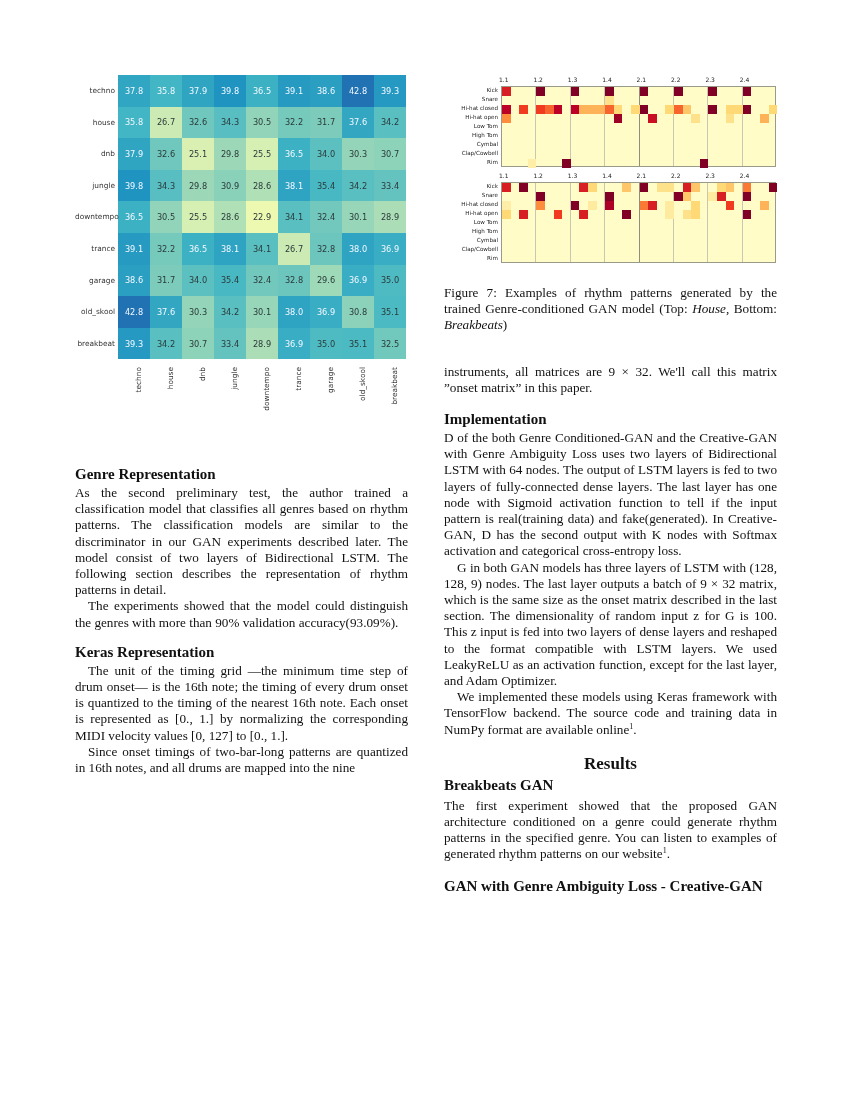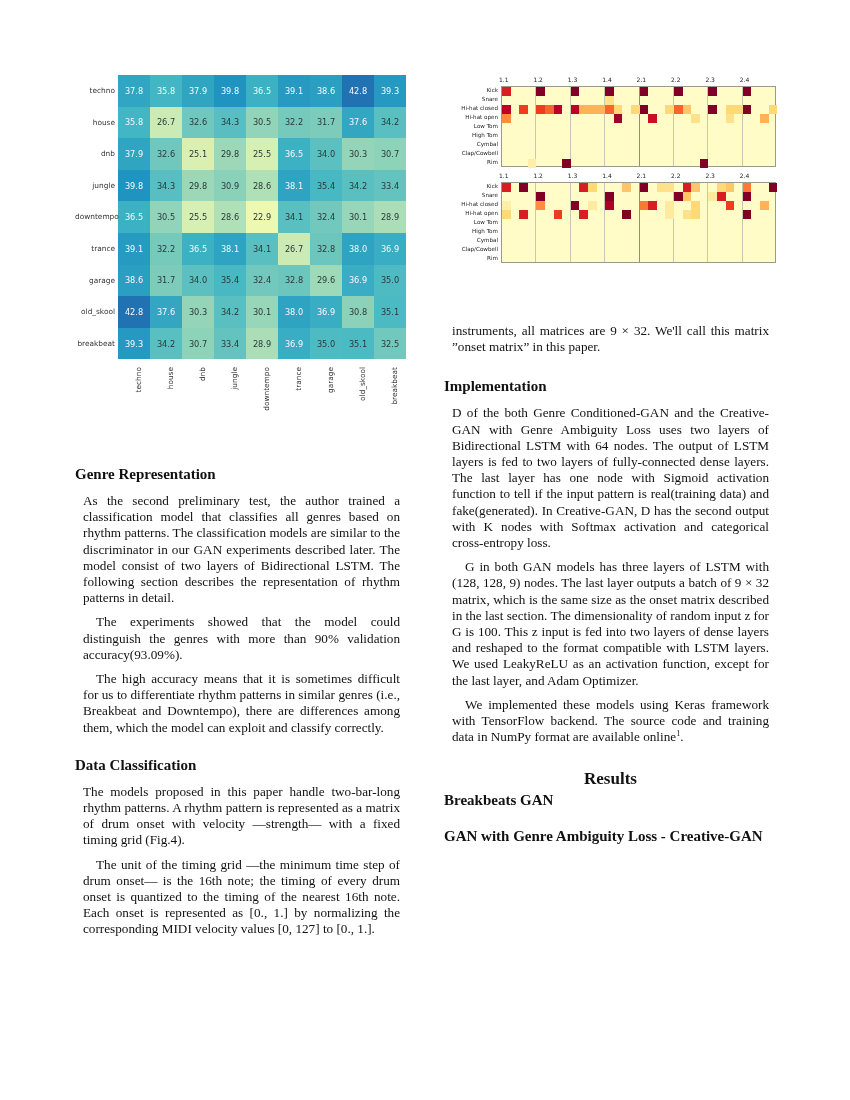--- a/index.html
+++ b/index.html
@@ -1,20 +1,20 @@
 <!DOCTYPE html>
 <html><head>
 <meta charset="utf-8">
 <style>
   html,body{margin:0;padding:0;background:#fff;}
   body{width:850px;height:1100px;position:relative;overflow:hidden;font-family:"Liberation Serif","DejaVu Serif",serif;color:#111;}
   .col{position:absolute;top:0;width:333px;}
   .col-left{left:75px;}
   .col-right{left:444px;}
-  p{margin:8px;font-size:13.2px;line-height:16.2px;text-align:justify;hyphens:none;}
+  p{margin:0;font-size:13.2px;line-height:16.2px;text-align:justify;hyphens:none;}
   p.ind{text-indent:13px;}
   h3{margin:0;font-size:15px;font-weight:bold;line-height:18px;}
   h2{margin:0;font-size:17px;font-weight:bold;text-align:center;line-height:20px;}
   .caption{font-size:13.2px;line-height:16.2px;text-align:justify;}
   .sup{font-size:8px;vertical-align:super;line-height:0;}
 
   
   .heatmap{position:absolute;left:75px;top:75px;width:340px;height:330px;font-family:"DejaVu Sans","Liberation Sans",sans-serif;}
   .hm-grid{position:absolute;left:43px;top:0;display:grid;grid-template-columns:repeat(9,32px);grid-template-rows:repeat(9,31.6px);}
   .hm-cell{display:flex;align-items:center;justify-content:center;font-size:8.2px;}
@@ -297,38 +297,39 @@
     </div>
   </div>
 
 <div class="col col-left" style="top:417px;">
   <div style="height:34px"></div>
   <div style="height:14px"></div>
   <h3>Genre Representation</h3>
   <div style="height:2px"></div>
   <p>As the second preliminary test, the author trained a classification model that classifies all genres based on rhythm patterns.  The classification models are similar to the discriminator in our GAN experiments described later.  The model consist of two layers of Bidirectional LSTM. The following section describes the representation of rhythm patterns in detail.</p>
   <p class="ind">The experiments showed that the model could distinguish the genres with more than 90% validation accuracy(93.09%).</p>
-  <p class="ind">The high accuracy means that it is sometimes difficult for us to differentiate rhythm patterns in similar genres (i.e., Breakbeat and Downtempo), there are differences among them, which the model can exploit and classify correctly.</p>
   <div style="height:12px"></div>
-  <h3>Data Classification</h3>
+  <h3>Keras Representation</h3>
   <div style="height:2px"></div>
-  <p>The models proposed in this paper handle two-bar-long rhythm patterns.  A rhythm pattern is represented as a matrix of drum onset with velocity —strength— with a fixed timing grid (Fig.4).</p>
   <p class="ind">The unit of the timing grid —the minimum time step of drum onset— is the 16th note; the timing of every drum onset is quantized to the timing of the nearest 16th note. Each onset is represented as [0., 1.] by normalizing the corresponding MIDI velocity values [0, 127] to [0., 1.].</p>
+  <p class="ind">Since onset timings of two-bar-long patterns are quantized in 16th notes, and all drums are mapped into the nine</p>
 </div>
 
 <div class="col col-right" style="top:285px;">
+  <div class="caption"><span>Figure 7:  Examples of rhythm patterns generated by the trained Genre-conditioned GAN model (Top: </span><i>House</i><span>, Bottom: </span><i>Breakbeats</i><span>)</span></div>
   <div style="height:30px"></div>
   <p>instruments, all matrices are 9 × 32.  We'll call this matrix ”onset matrix” in this paper.</p>
   <div style="height:14px"></div>
   <h3>Implementation</h3>
   <div style="height:2px"></div>
   <p>D of the both Genre Conditioned-GAN and the Creative-GAN with Genre Ambiguity Loss uses two layers of Bidirectional LSTM with 64 nodes. The output of LSTM layers is fed to two layers of fully-connected dense layers. The last layer has one node with Sigmoid activation function to tell if the input pattern is real(training data) and fake(generated). In Creative-GAN, D has the second output with K nodes with Softmax activation and categorical cross-entropy loss.</p>
   <p class="ind">G in both GAN models has three layers of LSTM with (128, 128, 9) nodes. The last layer outputs a batch of 9 × 32 matrix, which is the same size as the onset matrix described in the last section. The dimensionality of random input z for G is 100. This z input is fed into two layers of dense layers and reshaped to the format compatible with LSTM layers. We used LeakyReLU as an activation function, except for the last layer, and Adam Optimizer.</p>
   <p class="ind"><span>We implemented these models using Keras framework with TensorFlow backend.  The source code and training data in NumPy format are available online</span><span class="sup">1</span><span>.</span></p>
   <div style="height:16px"></div>
   <h2>Results</h2>
   <div style="height:2px"></div>
   <h3>Breakbeats GAN</h3>
   <div style="height:4px"></div>
+  <p><span>The first experiment showed that the proposed GAN architecture conditioned on a genre could generate rhythm patterns in the specified genre.  You can listen to examples of generated rhythm patterns on our website</span><span class="sup">1</span><span>.</span></p>
   <div style="height:14px"></div>
   <h3>GAN with Genre Ambiguity Loss - Creative-GAN</h3>
   <div style="height:4px"></div>
 </div>
 
 </body></html>

